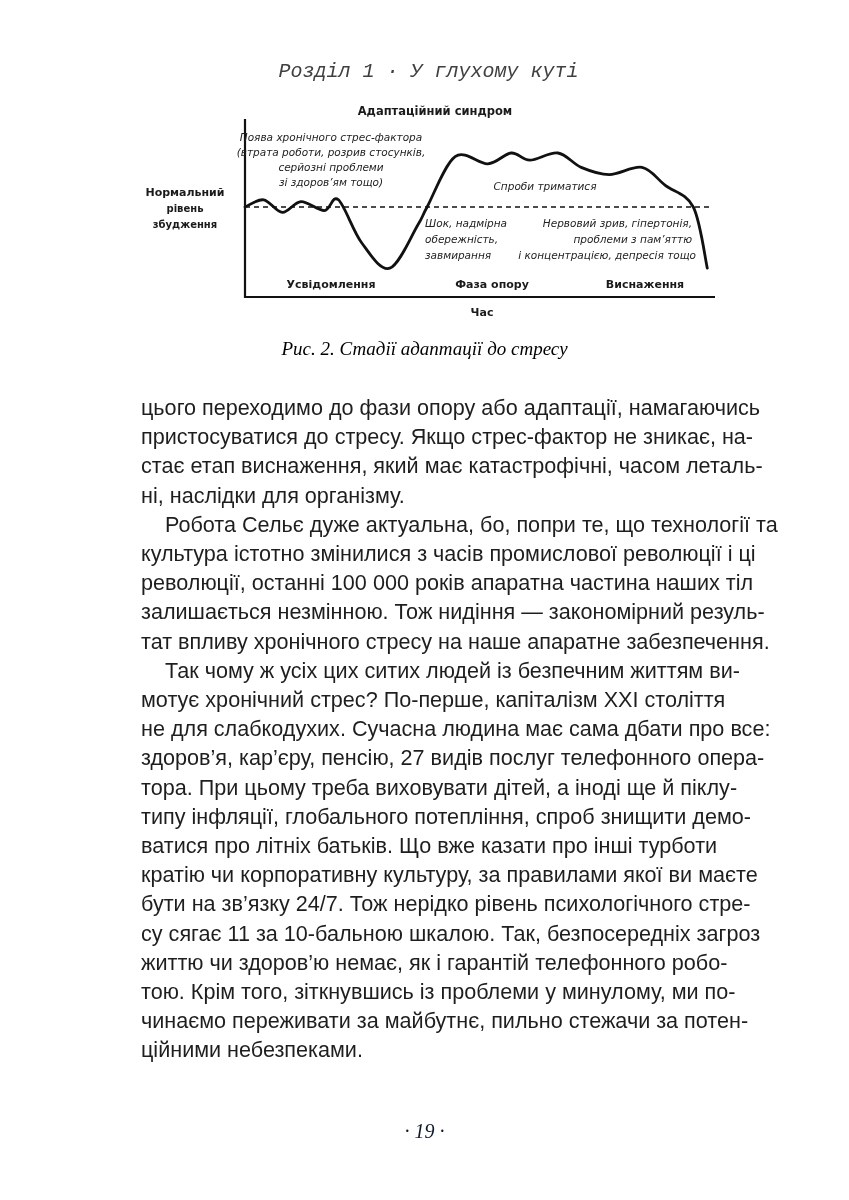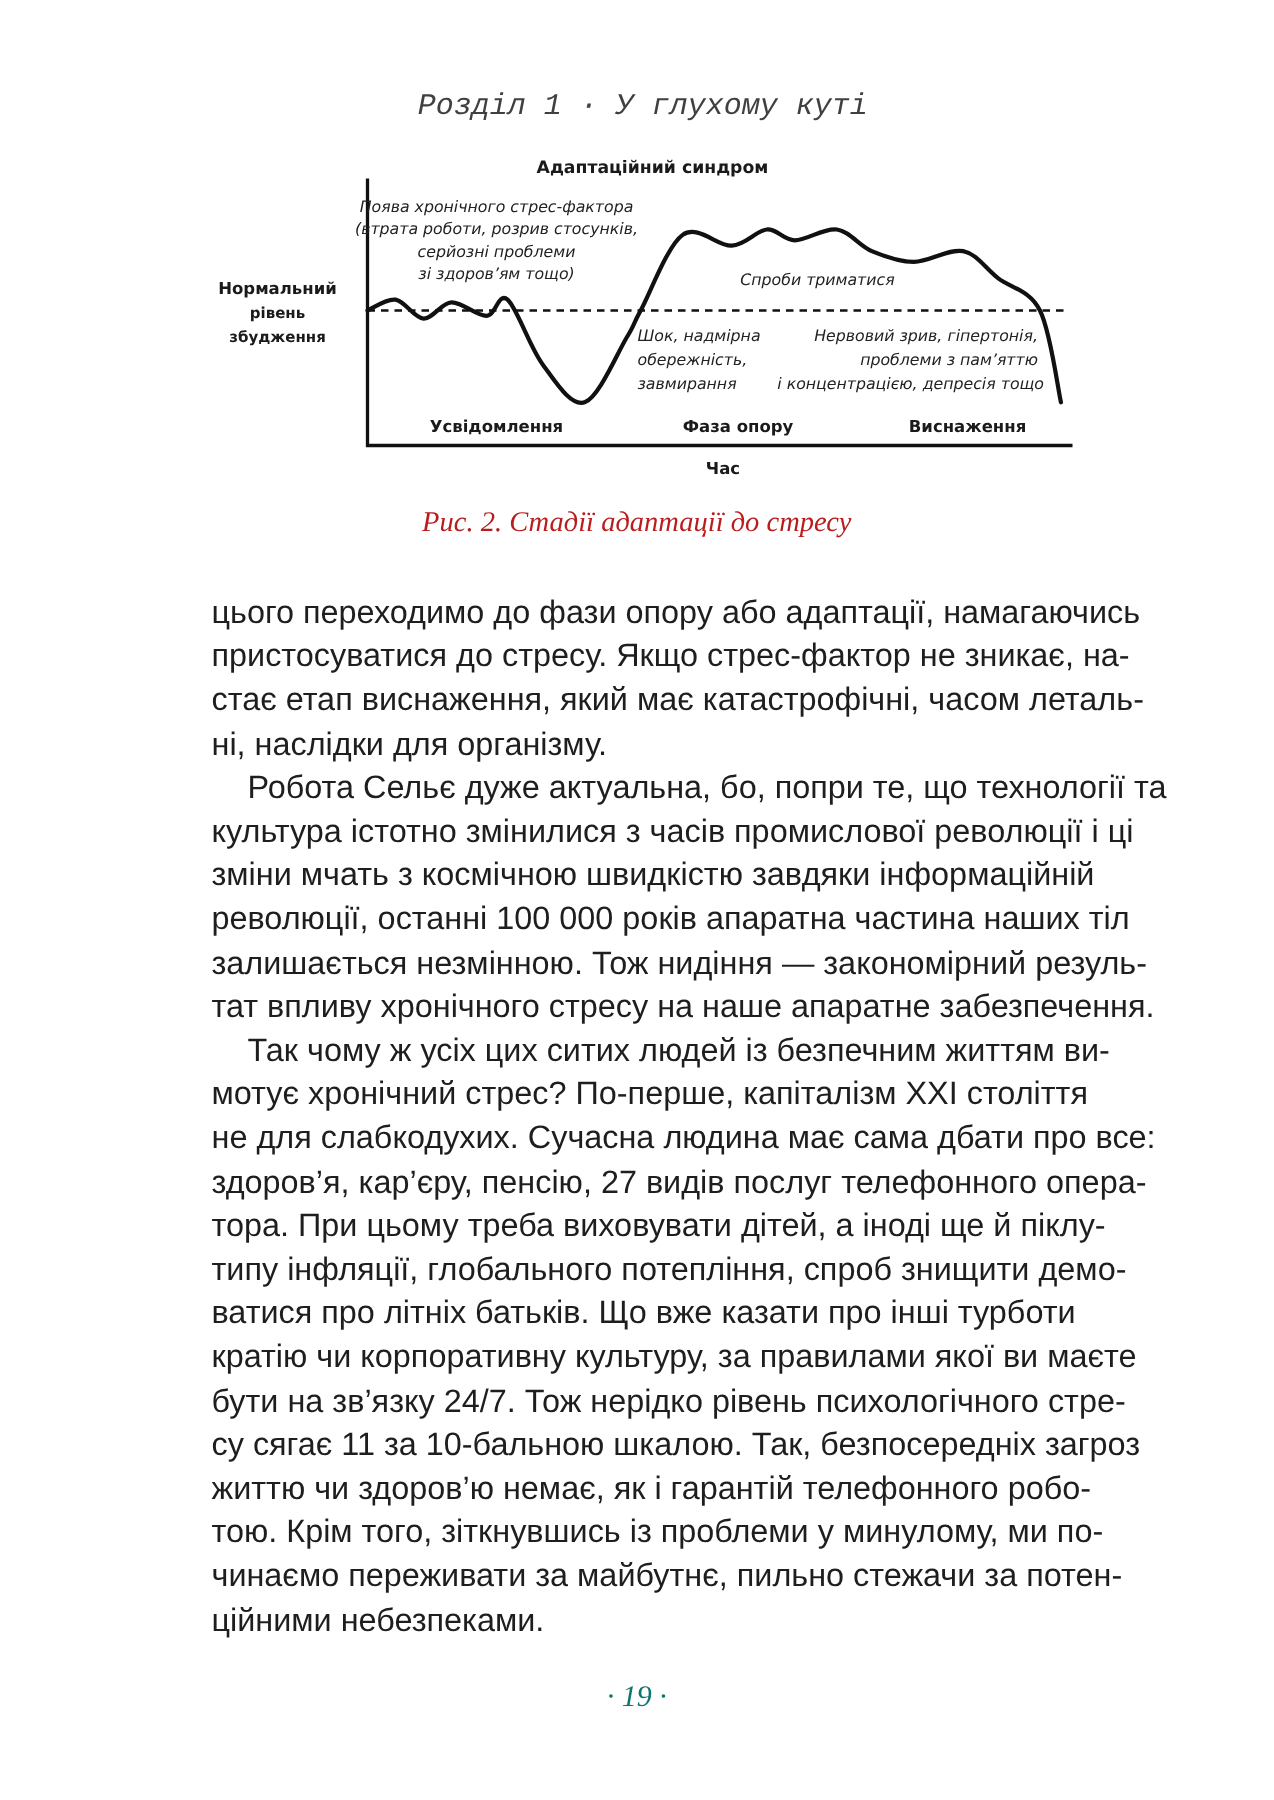--- a/index.html
+++ b/index.html
@@ -2,27 +2,27 @@
 <html><head>
 <meta charset="utf-8">
 <style>
   html, body { margin:0; padding:0; background:#ffffff; }
   body { width:849px; height:1200px; position:relative; overflow:hidden; color:#1c1c1c; font-family:"DejaVu Serif", serif; }
   .running-head { position:absolute; top:60px; left:4px; width:849px; text-align:center; font-family:Liberation Mono, monospace; font-style:italic; font-size:20px; color:#404040; }
   .figure { position:absolute; left:0; top:0; width:812px; height:330px; }
   .fig-svg { position:absolute; left:0; top:0; }
   .t-bold { font-family:"DejaVu Sans", sans-serif; font-weight:bold; fill:#1a1a1a; }
   .t-ital { font-family:"DejaVu Sans", sans-serif; font-style:italic; fill:#222; }
-  .caption { position:absolute; top:338px; left:0; width:849px; text-align:center; font-family:"Liberation Serif", serif; font-style:italic; font-size:19px; color:#b91c1c; }
+  .caption { position:absolute; top:338px; left:0; width:849px; text-align:center; font-family:"Liberation Serif", serif; font-style:italic; font-size:19px; color:#000000; }
   .body-text { position:absolute; left:141px; top:393px; width:570px; font-family:Liberation Sans, sans-serif; font-size:21.6px; line-height:29.2px; color:#1e1e1e; }
   .body-text p { margin:0; text-align:justify; text-align-last:left; }
   .line { display:block; text-align:justify; text-align-last:justify; white-space:nowrap; }
   .line.last { text-align-last:left; }
   .indent { text-indent:0; padding-left:24px; }
-  .folio { position:absolute; top:1120px; left:0; width:849px; text-align:center; font-family:"Liberation Serif", serif; font-style:italic; font-size:20px; color:#0f766e; }
+  .folio { position:absolute; top:1120px; left:0; width:849px; text-align:center; font-family:"Liberation Serif", serif; font-style:italic; font-size:20px; color:#0f172a; }
 </style>
 </head>
 <body>
 
 <div class="running-head">Розділ 1 · У глухому куті</div>
 
 <div class="figure">
   <svg class="fig-svg" width="849" height="330">
     <text class="t-bold" x="435" y="115" text-anchor="middle" font-size="11.5">Адаптаційний синдром</text>
 
@@ -71,21 +71,20 @@
 <div class="body-text" id="bodytext">
     <p>
       <span class="line">цього переходимо до фази опору або адаптації, намагаючись</span>
       <span class="line">пристосуватися до стресу. Якщо стрес-фактор не зникає, на-</span>
       <span class="line">стає етап виснаження, який має катастрофічні, часом леталь-</span>
       <span class="line last">ні, наслідки для організму.</span>
     </p>
     <p>
       <span class="line indent">Робота Сельє дуже актуальна, бо, попри те, що технології та</span>
       <span class="line">культура істотно змінилися з часів промислової революції і ці</span>
-      <span class="line">зміни мчать з космічною швидкістю завдяки інформаційній</span>
       <span class="line">революції, останні 100 000 років апаратна частина наших тіл</span>
       <span class="line">залишається незмінною. Тож нидіння — закономірний резуль-</span>
       <span class="line last">тат впливу хронічного стресу на наше апаратне забезпечення.</span>
     </p>
     <p>
       <span class="line indent">Так чому ж усіх цих ситих людей із безпечним життям ви-</span>
       <span class="line">мотує хронічний стрес? По-перше, капіталізм XXI століття</span>
       <span class="line">не для слабкодухих. Сучасна людина має сама дбати про все:</span>
       <span class="line">здоров’я, кар’єру, пенсію, 27 видів послуг телефонного опера-</span>
       <span class="line">тора. При цьому треба виховувати дітей, а іноді ще й піклу-</span>

